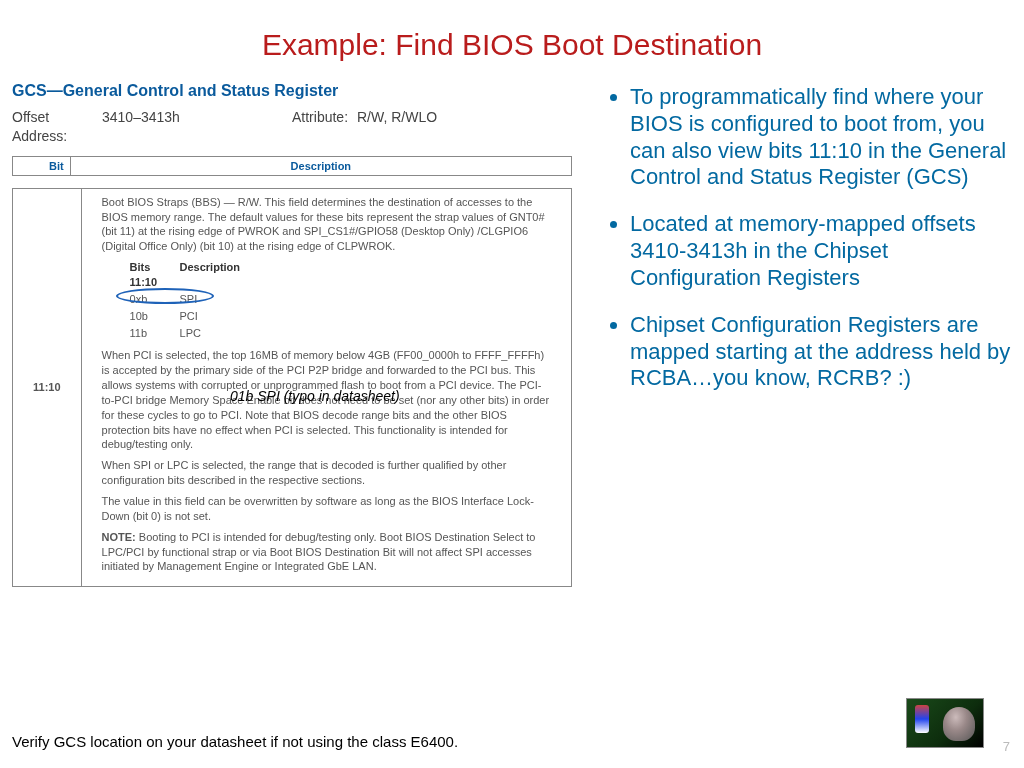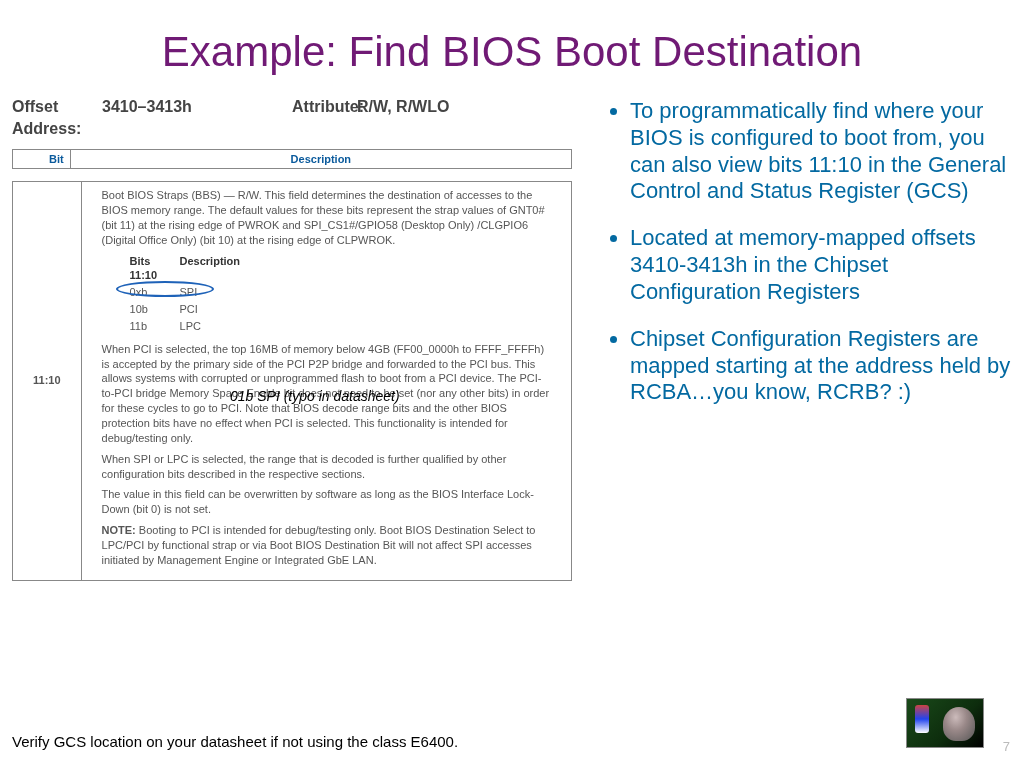--- a/index.html
+++ b/index.html
@@ -6,25 +6,25 @@
   body {
     width: 1024px;
     height: 768px;
     background: #fff;
     font-family: Arial, Helvetica, sans-serif;
     position: relative;
     overflow: hidden;
   }
   .title {
     text-align: center;
-    font-size: 42px;
+    font-size: 30px;
     font-weight: 400;
     padding-top: 28px;
     padding-bottom: 20px;
-    color: #701a75;
+    color: #b91c1c;
   }
   .content {
     display: flex;
     padding: 0 12px;
   }
   .left {
     width: 570px;
     padding-right: 10px;
   }
   .right {
@@ -42,25 +42,24 @@
     color: #0369a1;
     margin-bottom: 20px;
   }
   .reg-title {
     color: #0a5a9c;
     font-weight: bold;
     font-size: 16px;
     margin-bottom: 8px;
   }
   .meta {
-    font-size: 16px;
+    font-size: 14px;
     color: #444;
     line-height: 1.35;
     margin-bottom: 10px;
-    font-weight: bold;
   }
   .meta-row { display: flex; }
   .meta-label { width: 90px; }
   .meta-val1 { width: 190px; }
   .meta-label2 { width: 65px; }
   table.reg {
     border-collapse: collapse;
     width: 100%;
     font-size: 11px;
   }
@@ -155,20 +154,21 @@
     border-radius:50% 50% 40% 40%;
   }
 </style>
 </head>
 <body>
 
 <h1 class="title">Example: Find BIOS Boot Destination</h1>
 
 <div class="content">
   <div class="left">
+    <div class="reg-title">GCS—General Control and Status Register</div>
     <div class="meta">
       <div class="meta-row">
         <span class="meta-label">Offset Address:</span>
         <span class="meta-val1">3410–3413h</span>
         <span class="meta-label2">Attribute:</span>
         <span>R/W, R/WLO</span>
       </div>
     </div>
 
     <table class="reg">

